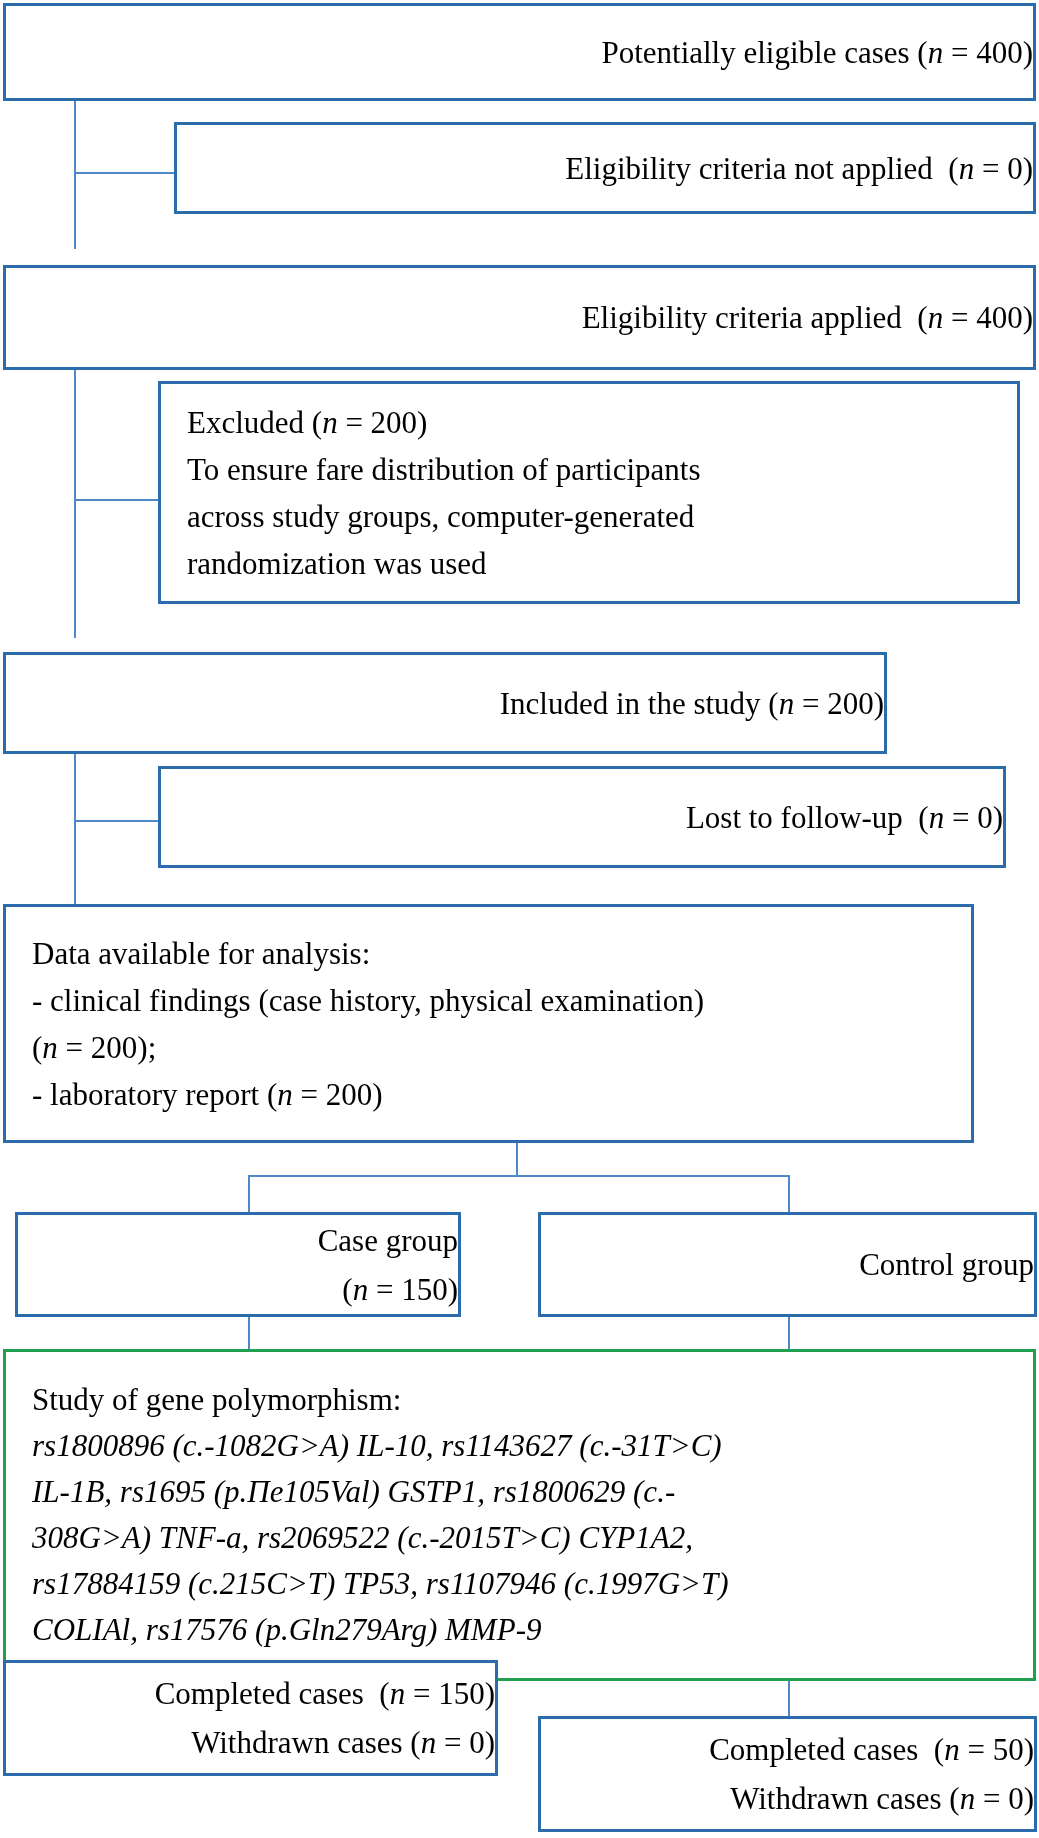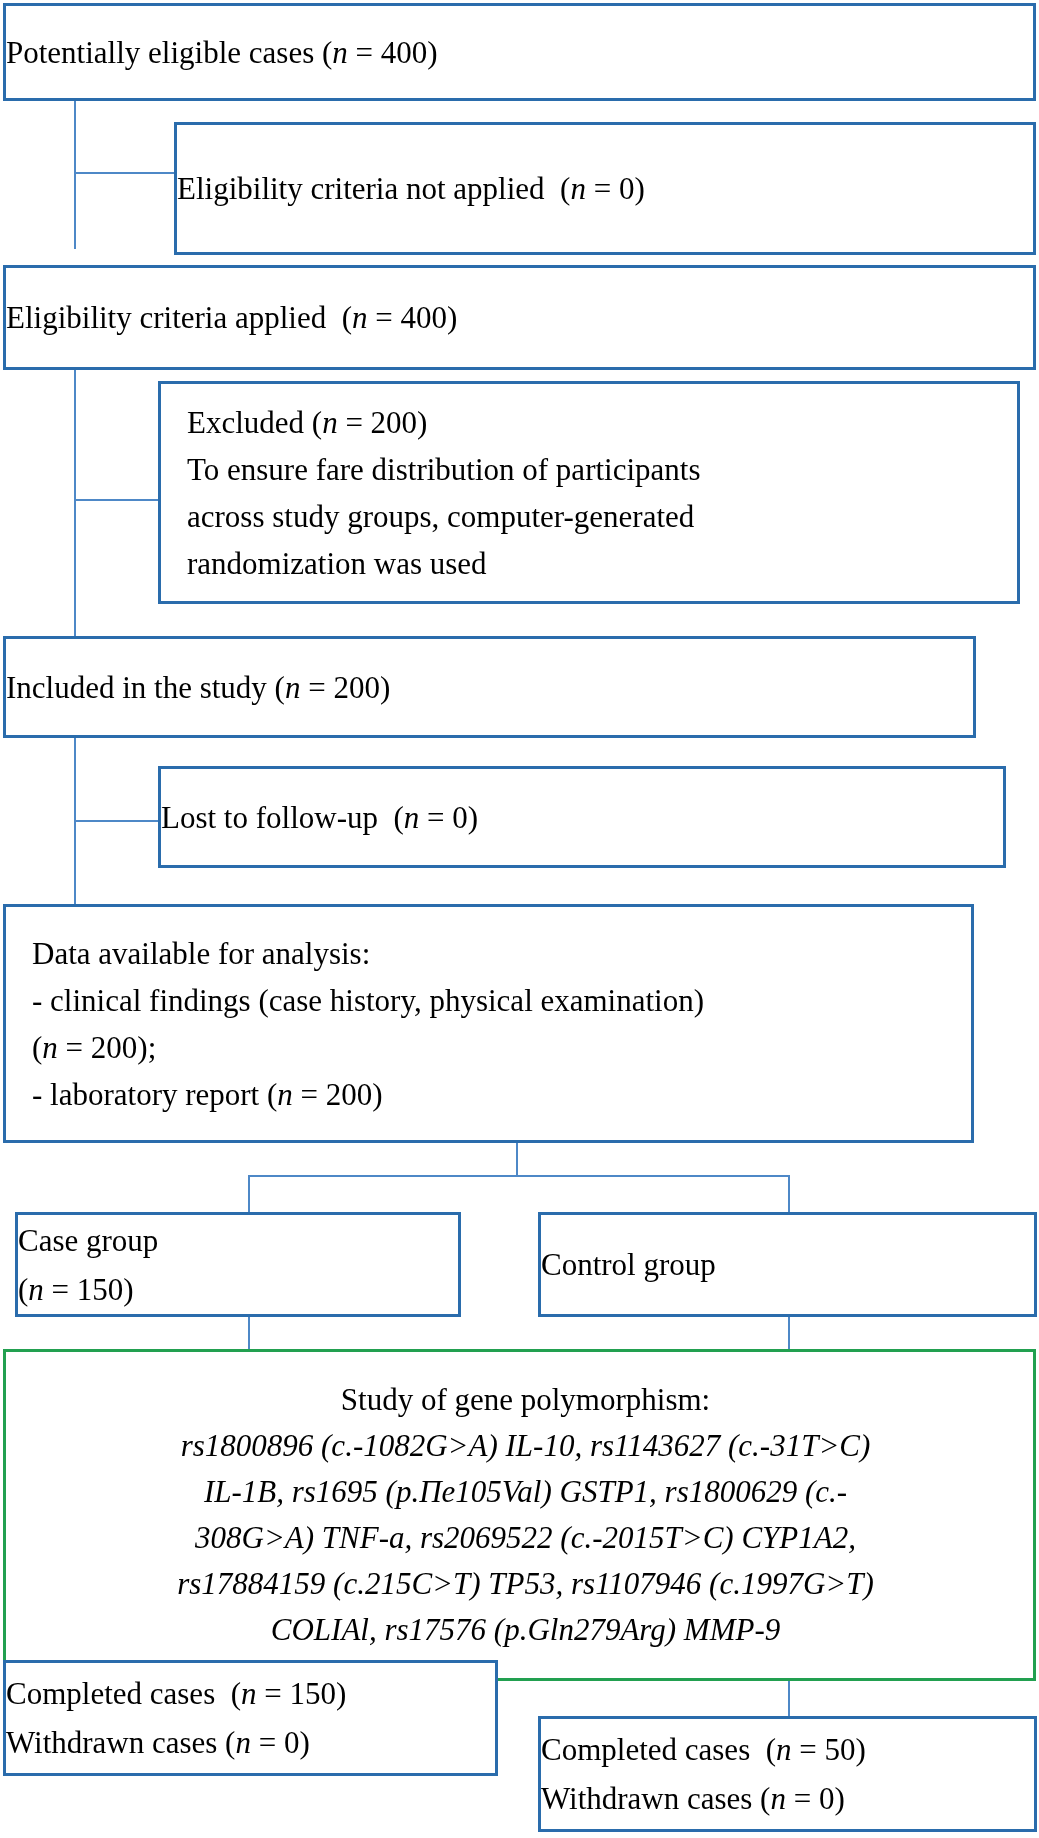--- a/index.html
+++ b/index.html
@@ -20,27 +20,27 @@
   }
   .box{
     position:absolute;
     box-sizing:border-box;
     border:3px solid var(--box-border);
     background:var(--background);
     display:flex;
     flex-direction:column;
     justify-content:center;
   }
-  .box.green{border-color:var(--gene-border);align-items:center;}
+  .box.green{border-color:var(--gene-border);}
   .line{
     white-space:pre-wrap;
     font-size:31px;
     line-height:47px;
   }
-  .center .line{text-align:left;}
+  .center .line{text-align:right;}
   .leftpad{padding-left:26px;padding-right:14px;}
   .it{font-style:italic;}
   .italic-line{font-style:italic;}
   .two-line .line{line-height:49px;}
   .gene-box .line{line-height:46px;}
   .conn{position:absolute;background:var(--connector);}
 </style>
 </head>
 <body>
 
@@ -58,36 +58,36 @@
   <div class="conn" style="left:788px;top:1175px;width:2px;height:38px"></div>
   <div class="conn" style="left:248px;top:1316px;width:2px;height:34px"></div>
   <div class="conn" style="left:788px;top:1316px;width:2px;height:34px"></div>
   <div class="conn" style="left:249px;top:1679px;width:2px;height:38px"></div>
   <div class="conn" style="left:788px;top:1679px;width:2px;height:38px"></div>
 
   <div class="box center" style="left:3px;top:3px;width:1033px;height:98px">
     <div class="line"><span>Potentially eligible cases (</span><span class="it">n</span><span> = 400)</span></div>
   </div>
 
-  <div class="box center" style="left:174px;top:122px;width:862px;height:133px">
+  <div class="box center" style="left:174px;top:122px;width:862px;height:92px">
     <div class="line"><span>Eligibility criteria not applied  (</span><span class="it">n</span><span> = 0)</span></div>
   </div>
 
   <div class="box center" style="left:3px;top:265px;width:1033px;height:105px">
     <div class="line"><span>Eligibility criteria applied  (</span><span class="it">n</span><span> = 400)</span></div>
   </div>
 
   <div class="box leftpad" style="left:158px;top:381px;width:862px;height:223px">
     <div class="line"><span>Excluded (</span><span class="it">n</span><span> = 200)</span></div>
     <div class="line">To ensure fare distribution of participants</div>
     <div class="line">across study groups, computer-generated</div>
     <div class="line">randomization was used</div>
   </div>
 
-  <div class="box center" style="left:3px;top:636px;width:973px;height:102px">
+  <div class="box center" style="left:3px;top:652px;width:884px;height:102px">
     <div class="line"><span>Included in the study (</span><span class="it">n</span><span> = 200)</span></div>
   </div>
 
   <div class="box center" style="left:158px;top:766px;width:848px;height:102px">
     <div class="line"><span>Lost to follow-up  (</span><span class="it">n</span><span> = 0)</span></div>
   </div>
 
   <div class="box leftpad" style="left:3px;top:904px;width:971px;height:239px">
     <div class="line">Data available for analysis:</div>
     <div class="line">- clinical findings (case history, physical examination)</div>

